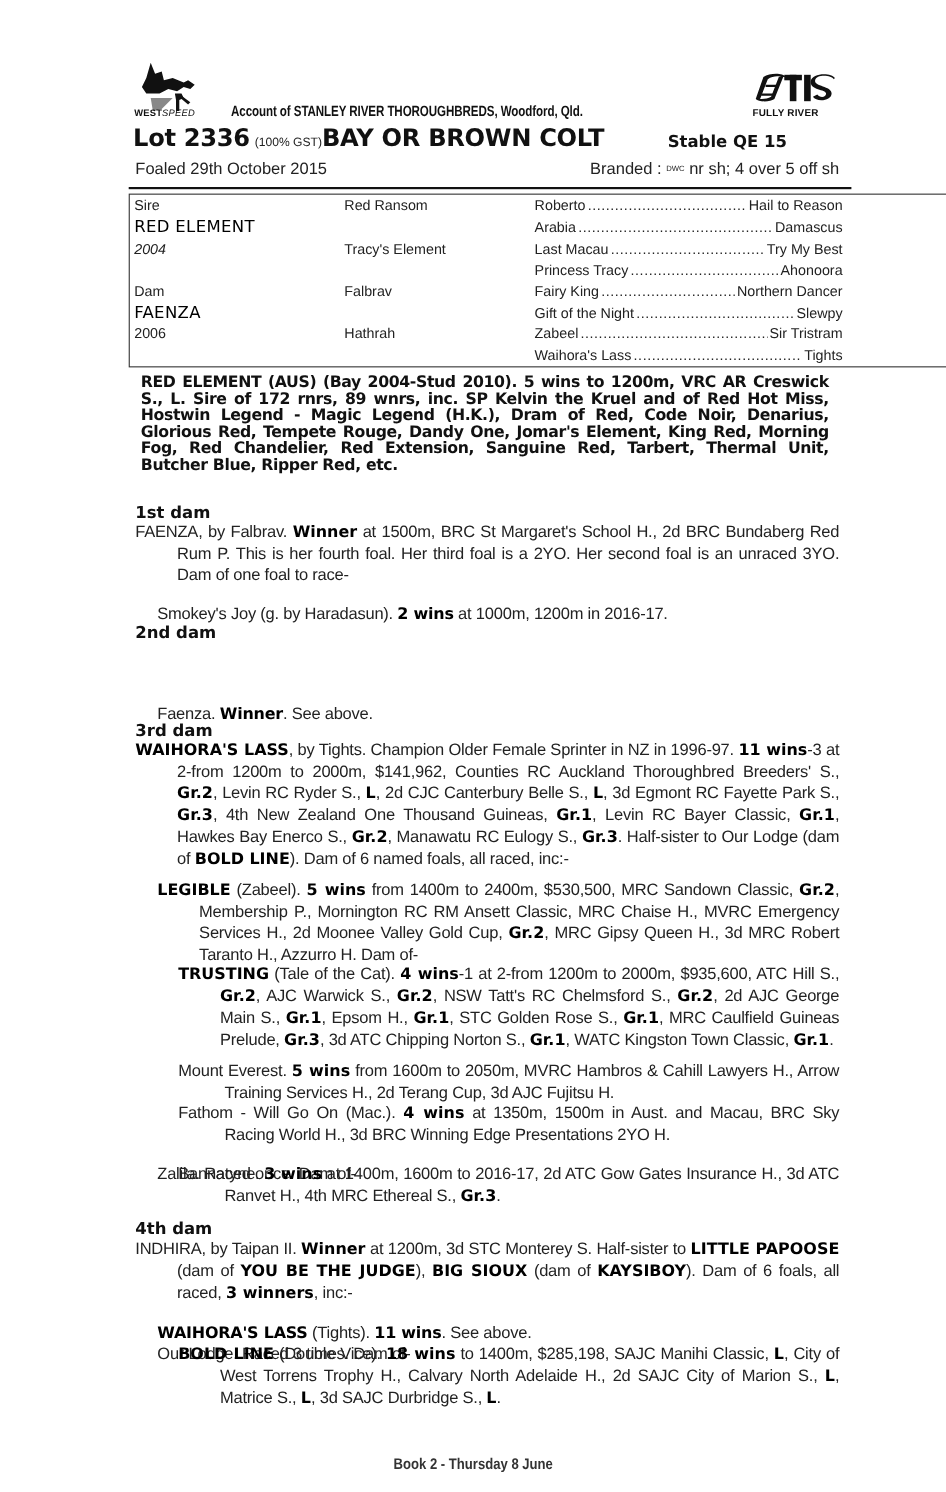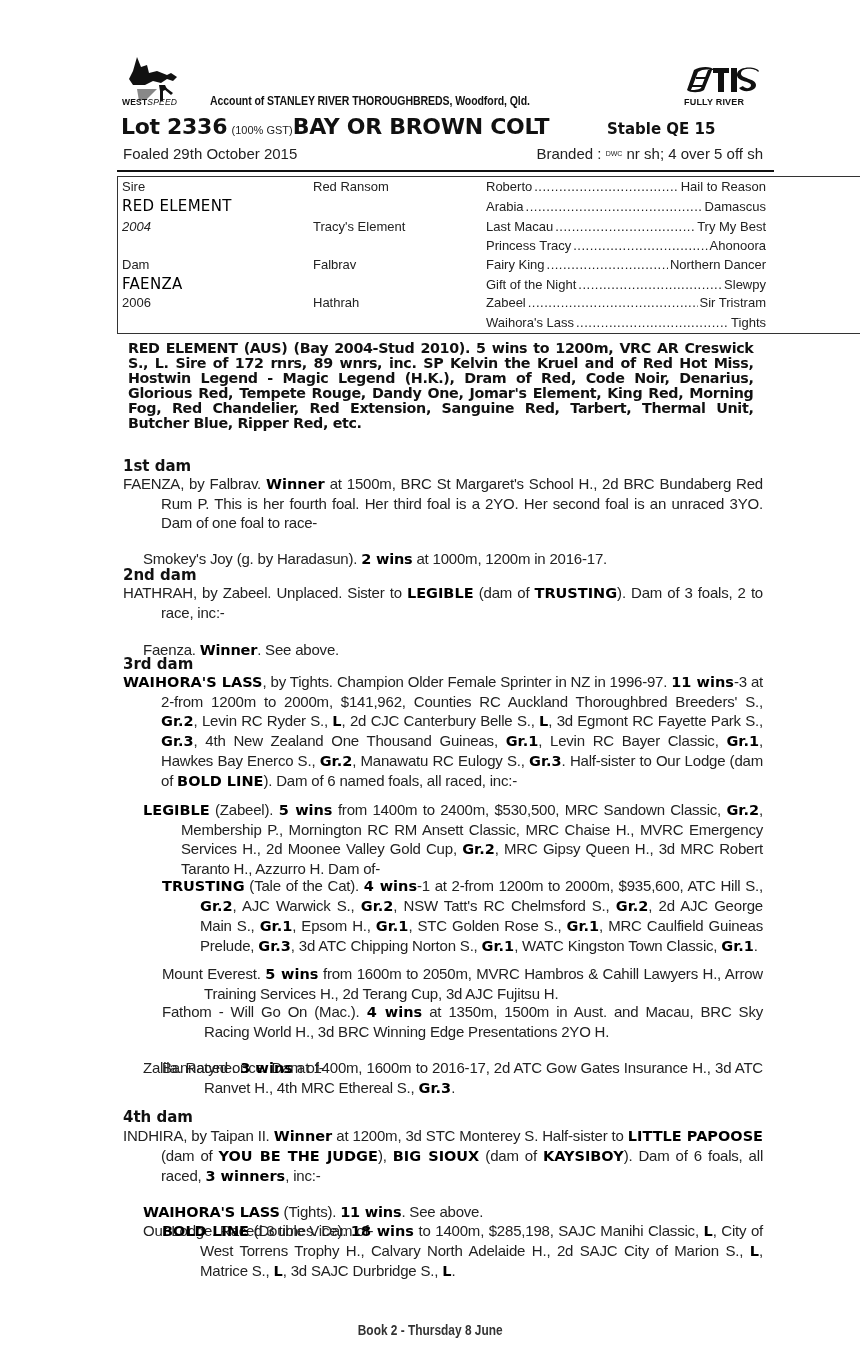--- a/index.html
+++ b/index.html
@@ -147,21 +147,20 @@
       </div>
   </div>
 
   <div class="sire-para">RED ELEMENT (AUS) (Bay 2004-Stud 2010). 5 wins to 1200m, VRC AR Creswick S., L. Sire of 172 rnrs, 89 wnrs, inc. SP Kelvin the Kruel and of Red Hot Miss, Hostwin Legend - Magic Legend (H.K.), Dram of Red, Code Noir, Denarius, Glorious Red, Tempete Rouge, Dandy One, Jomar's Element, King Red, Morning Fog, Red Chandelier, Red Extension, Sanguine Red, Tarbert, Thermal Unit, Butcher Blue, Ripper Red, etc.</div>
 
   <div class="sec-head" style="top:457px;">1st dam</div>
   <div class="para" style="left:123px;top:474px;width:640px;padding-left:38px;text-indent:-38px;"><span>FAENZA, by Falbrav. </span><b>Winner</b><span> at 1500m, BRC St Margaret's School H., 2d BRC Bundaberg Red Rum P. This is her fourth foal. Her third foal is a 2YO. Her second foal is an unraced 3YO. Dam of one foal to race-</span></div>
   <div class="line" style="left:143px;top:530px;"><span>Smokey's Joy (g. by Haradasun). </span><b>2 wins</b><span> at 1000m, 1200m in 2016-17.</span></div>
 
   <div class="sec-head" style="top:566px;">2nd dam</div>
-  <div class="para" style="left:123px;top:583px;width:640px;padding-left:38px;text-indent:-38px;"><span>HATHRAH, by Zabeel. Unplaced. Sister to </span><b>LEGIBLE</b><span> (dam of </span><b>TRUSTING</b><span>). Dam of 3 foals, 2 to race, inc:-</span></div>
   <div class="line" style="left:143px;top:621px;"><span>Faenza. </span><b>Winner</b><span>. See above.</span></div>
 
   <div class="sec-head" style="top:655px;">3rd dam</div>
   <div class="para" style="left:123px;top:672px;width:640px;padding-left:38px;text-indent:-38px;"><b>WAIHORA'S LASS</b><span>, by Tights. Champion Older Female Sprinter in NZ in 1996-97. </span><b>11 wins</b><span>-3 at 2-from 1200m to 2000m, $141,962, Counties RC Auckland Thoroughbred Breeders' S., </span><b>Gr.2</b><span>, Levin RC Ryder S., </span><b>L</b><span>, 2d CJC Canterbury Belle S., </span><b>L</b><span>, 3d Egmont RC Fayette Park S., </span><b>Gr.3</b><span>, 4th New Zealand One Thousand Guineas, </span><b>Gr.1</b><span>, Levin RC Bayer Classic, </span><b>Gr.1</b><span>, Hawkes Bay Enerco S., </span><b>Gr.2</b><span>, Manawatu RC Eulogy S., </span><b>Gr.3</b><span>. Half-sister to Our Lodge (dam of </span><b>BOLD LINE</b><span>). Dam of 6 named foals, all raced, inc:-</span></div>
 
   <div class="para" style="left:143px;top:800px;width:620px;padding-left:38px;text-indent:-38px;"><b>LEGIBLE</b><span> (Zabeel). </span><b>5 wins</b><span> from 1400m to 2400m, $530,500, MRC Sandown Classic, </span><b>Gr.2</b><span>, Membership P., Mornington RC RM Ansett Classic, MRC Chaise H., MVRC Emergency Services H., 2d Moonee Valley Gold Cup, </span><b>Gr.2</b><span>, MRC Gipsy Queen H., 3d MRC Robert Taranto H., Azzurro H. Dam of-</span></div>
 
   <div class="para" style="left:162px;top:876px;width:601px;padding-left:38px;text-indent:-38px;"><b>TRUSTING</b><span> (Tale of the Cat). </span><b>4 wins</b><span>-1 at 2-from 1200m to 2000m, $935,600, ATC Hill S., </span><b>Gr.2</b><span>, AJC Warwick S., </span><b>Gr.2</b><span>, NSW Tatt's RC Chelmsford S., </span><b>Gr.2</b><span>, 2d AJC George Main S., </span><b>Gr.1</b><span>, Epsom H., </span><b>Gr.1</b><span>, STC Golden Rose S., </span><b>Gr.1</b><span>, MRC Caulfield Guineas Prelude, </span><b>Gr.3</b><span>, 3d ATC Chipping Norton S., </span><b>Gr.1</b><span>, WATC Kingston Town Classic, </span><b>Gr.1</b><span>.</span></div>
 
   <div class="para" style="left:162px;top:964px;width:601px;padding-left:42px;text-indent:-42px;"><span>Mount Everest. </span><b>5 wins</b><span> from 1600m to 2050m, MVRC Hambros &amp; Cahill Lawyers H., Arrow Training Services H., 2d Terang Cup, 3d AJC Fujitsu H.</span></div>

